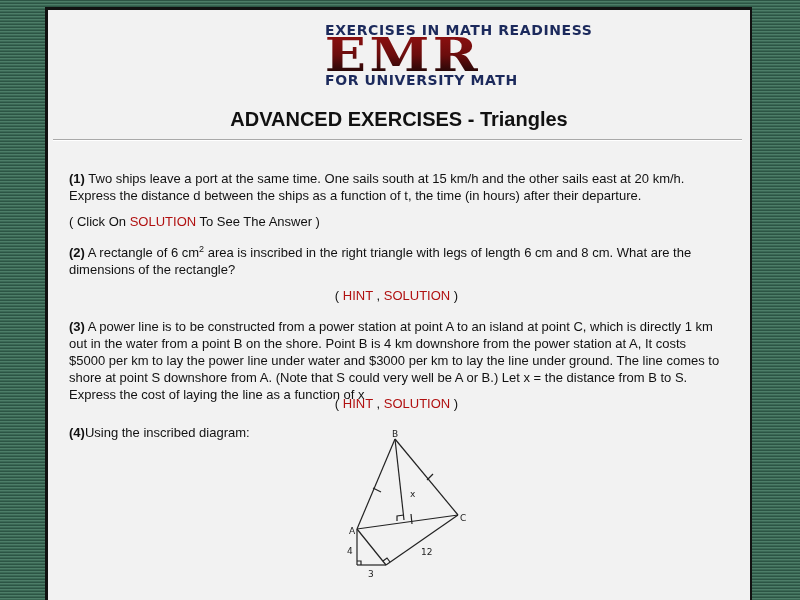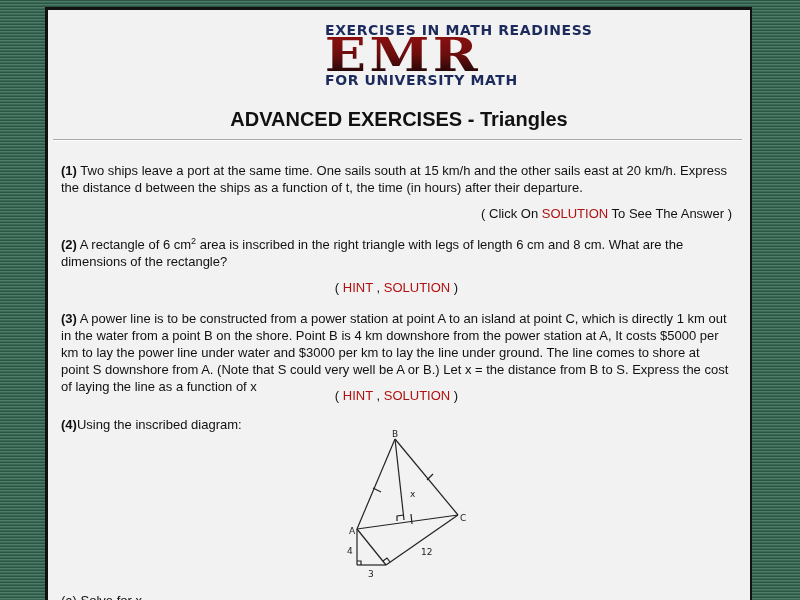--- a/index.html
+++ b/index.html
@@ -84,24 +84,24 @@
   .content {
     position: absolute;
     left: 5px;
     right: 10px;
     top: 144px;
     font-size: 13px;
     line-height: 17px;
     color: #111;
   }
   .content p {
-    margin: 8px;
+    margin: 16px;
   }
   .q1 { position: absolute; top: 0; left: 0; right: 0; }
-  .a1 { position: absolute; top: 43px; left: 0; right: 0; text-align: right; }
+  .a1 { position: absolute; top: 43px; left: 0; right: 0; text-align: left; }
   .q2 { position: absolute; top: 74px; left: 0; right: 0; }
   .a2 { position: absolute; top: 117px; left: 0; right: 0; text-align: center; }
   .q3 { position: absolute; top: 148px; left: 0; right: 1px; }
   .a3 { position: absolute; top: 225px; left: 0; right: 0; text-align: center; }
   .q4 { position: absolute; top: 254px; left: 0; right: 0; }
   .diagram { position: absolute; top: 273px; left: 277px; width: 150px; height: 150px; }
   .qa { position: absolute; top: 430px; left: 0; right: 0; }
   .num { font-weight: bold; }
   .link { color: #b01010; cursor: pointer; text-decoration: none; }
   sup { font-size: 9px; line-height: 0; vertical-align: 5px; }

